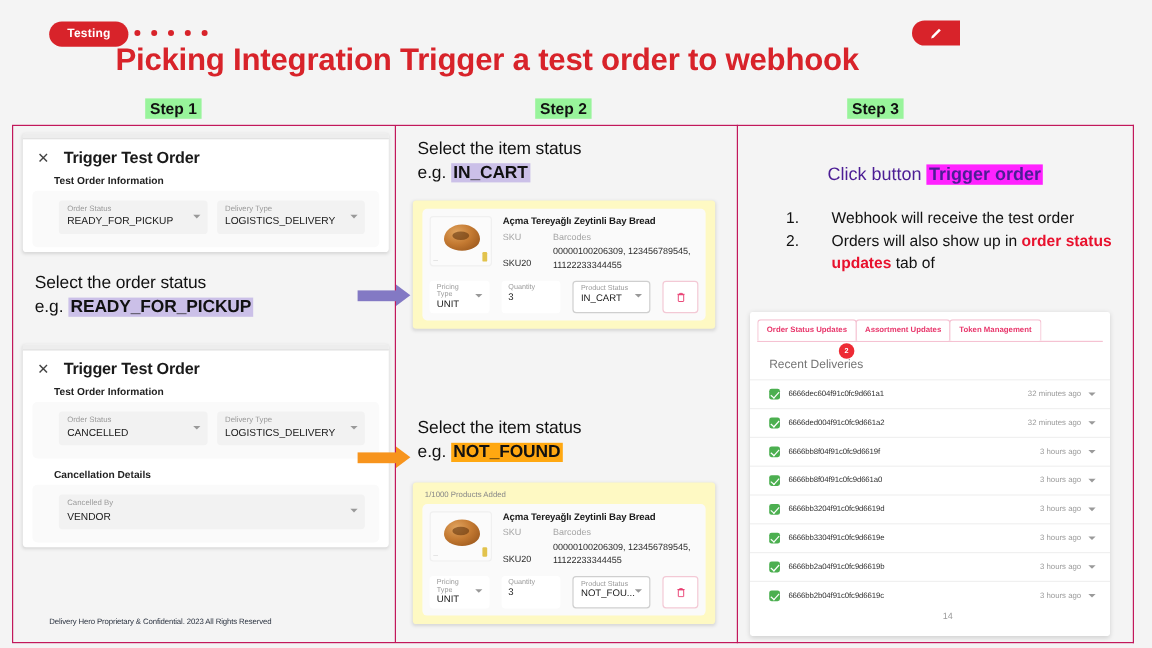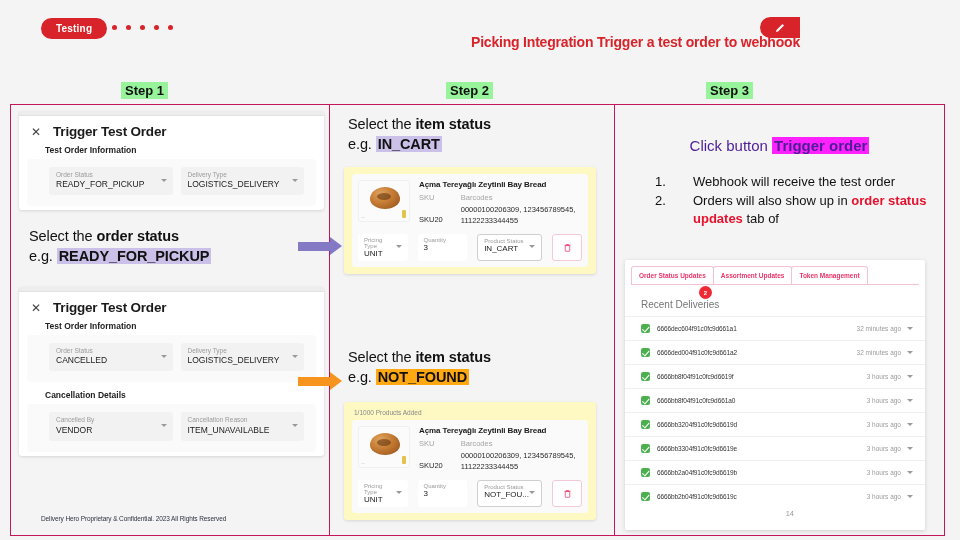--- a/index.html
+++ b/index.html
@@ -17,22 +17,22 @@
     background: #d8232a; color: #fff;
     font-size: 10px; font-weight: bold;
     padding: 5px 15px; border-radius: 11px;
     letter-spacing: .2px;
   }
   .dots { position: absolute; left: 112px; top: 25px; display: flex; gap: 9px; }
   .dots i { width: 5px; height: 5px; border-radius: 50%; background: #d8232a; display: block; }
 
   .slide-title {
     position: absolute; left: 12px; right: 0; top: 34px;
-    text-align: right;
-    color: #d8232a; font-size: 14px; font-weight: bold;
+    text-align: center;
+    color: #d8232a; font-size: 26px; font-weight: bold;
     letter-spacing: -.2px;
   }
 
   .pen-tab {
     position: absolute; right: 0; top: 17px;
     width: 40px; height: 21px;
     background: #d8232a;
     border-radius: 11px 0 0 11px;
     display: flex; align-items: center; justify-content: center;
   }
@@ -73,21 +73,21 @@
   .field .fvalue { font-size: 8.5px; color: #1a1a1a; line-height: 1.4; white-space: nowrap; }
   .caret {
     position: absolute; right: 6px; top: 50%; margin-top: -2px;
     width: 0; height: 0; border-left: 3px solid transparent;
     border-right: 3px solid transparent; border-top: 3.5px solid #999;
   }
   .inner-wrap { background: #fafafa; border-radius: 4px; margin: 4px 8px; padding: 1px 0; }
 
   
   .anno { font-size: 14.5px; color: #111; line-height: 1.35; letter-spacing: -.1px; }
-  .anno b { font-weight: bold; }
+  .anno b { font-weight: normal; }
   .hl-purple { background: #cbc0e8; padding: 0 2px; font-weight: bold; }
   .hl-orange { background: #ffa811; padding: 0 2px; font-weight: bold; }
   .hl-magenta { background: #ff22ff; padding: 0 2px; font-weight: bold; }
 
   
   .p1 .anno-block { position: absolute; left: 18px; width: 290px; }
   .a1 { top: 122px; }
   .a2 { top: 355px; }
   .footer-note {
     position: absolute; left: 30px; top: 410px;
@@ -277,25 +277,20 @@
           </div>
         </div>
         <div class="card-sub" style="padding-top:4px;">Cancellation Details</div>
         <div class="inner-wrap">
           <div class="field-row">
             <div class="field">
               <div class="flabel">Cancelled By</div>
               <div class="fvalue">VENDOR</div>
               <span class="caret"></span>
             </div>
-            <div class="field">
-              <div class="flabel">Cancellation Reason</div>
-              <div class="fvalue">ITEM_UNAVAILABLE</div>
-              <span class="caret"></span>
-            </div>
           </div>
         </div>
       </div>
 
 
       <div class="footer-note">Delivery Hero Proprietary &amp; Confidential. 2023 All Rights Reserved</div>
     </div>
 
     <div class="panel p2">
 

